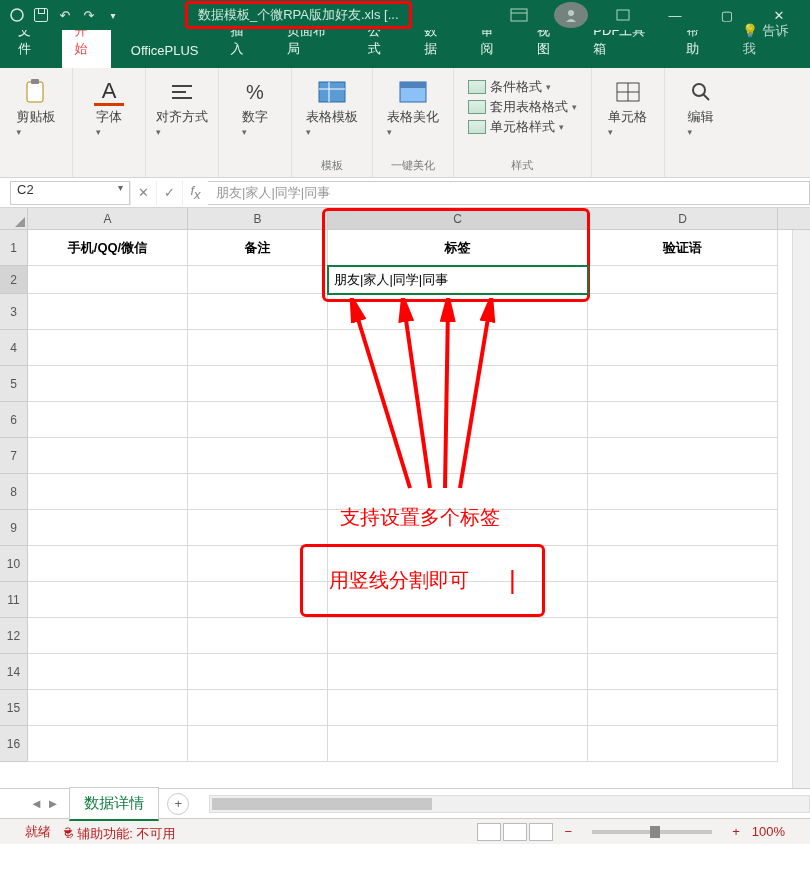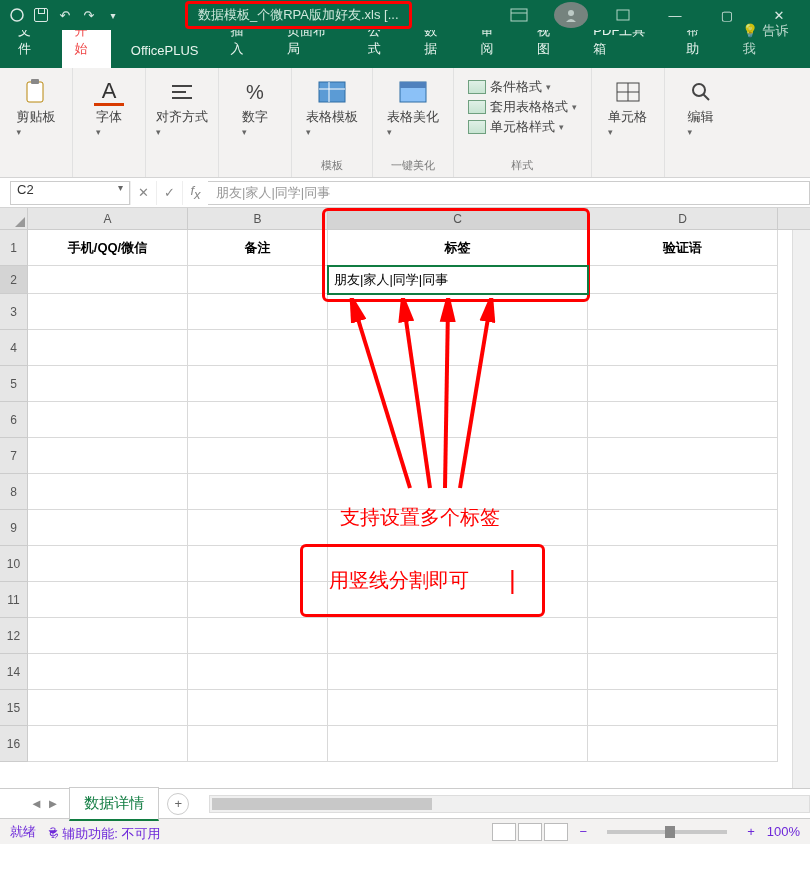--- a/index.html
+++ b/index.html
@@ -50,21 +50,21 @@
 .annot{position:absolute;pointer-events:none}
 .red-box1{border:3px solid #ff0000;border-radius:6px}
 .red-text{color:#ff0000;font-size:20px;position:absolute}
 .red-box2{border:3px solid #ff0000;border-radius:6px;padding:18px 26px;display:flex;align-items:center;gap:40px}
 .tabs{height:30px;background:#fff;display:flex;align-items:center;border-top:1px solid #ccc;padding-left:30px}
 .tabs .nav{display:flex;gap:6px;color:#888;margin-right:10px}
 .tabs .stab{padding:6px 14px;border:1px solid #ccc;border-bottom:2px solid #107c41;background:#fff;color:#107c41;font-size:15px}
 .tabs .plus{width:22px;height:22px;border:1px solid #ccc;border-radius:50%;margin-left:8px;display:flex;align-items:center;justify-content:center;color:#666}
 .hscroll{flex:1;height:18px;margin-left:20px;background:#f0f0f0;border:1px solid #ddd;position:relative}
 .hscroll .thumb{position:absolute;left:2px;top:2px;height:12px;width:220px;background:#c8c8c8}
-.status{height:26px;background:#f3f2f1;border-top:1px solid #ccc;display:flex;align-items:center;padding:0 10px;font-size:12px;color:#6d28d9;gap:12px}
+.status{height:26px;background:#f3f2f1;border-top:1px solid #ccc;display:flex;align-items:center;padding:0 25px;font-size:12px;color:#b91c1c;gap:12px}
 .status .views{margin-left:auto;display:flex;gap:2px}
 .status .vbtn{width:24px;height:18px;border:1px solid #bbb;background:#fff}
 .status .slider{width:120px;height:4px;background:#c8c8c8;position:relative;margin:0 8px}
 .status .slider::after{content:"";position:absolute;left:58px;top:-4px;width:10px;height:12px;background:#888}
 svg{display:block}
 </style>
 </head>
 <body>
 
 <div class="titlebar">

